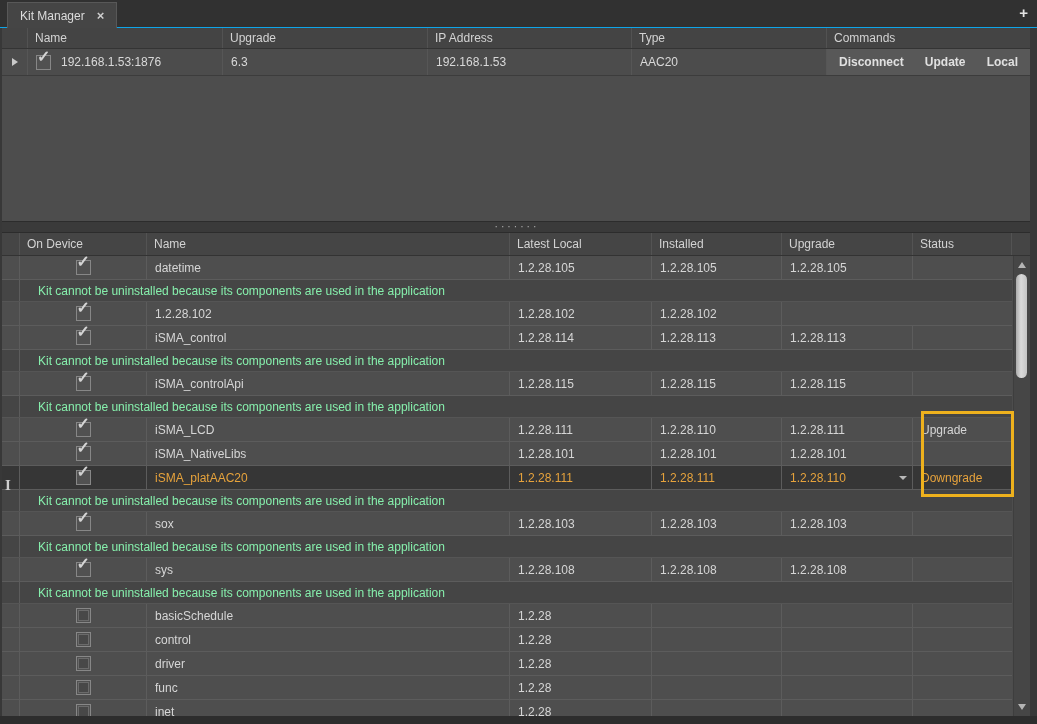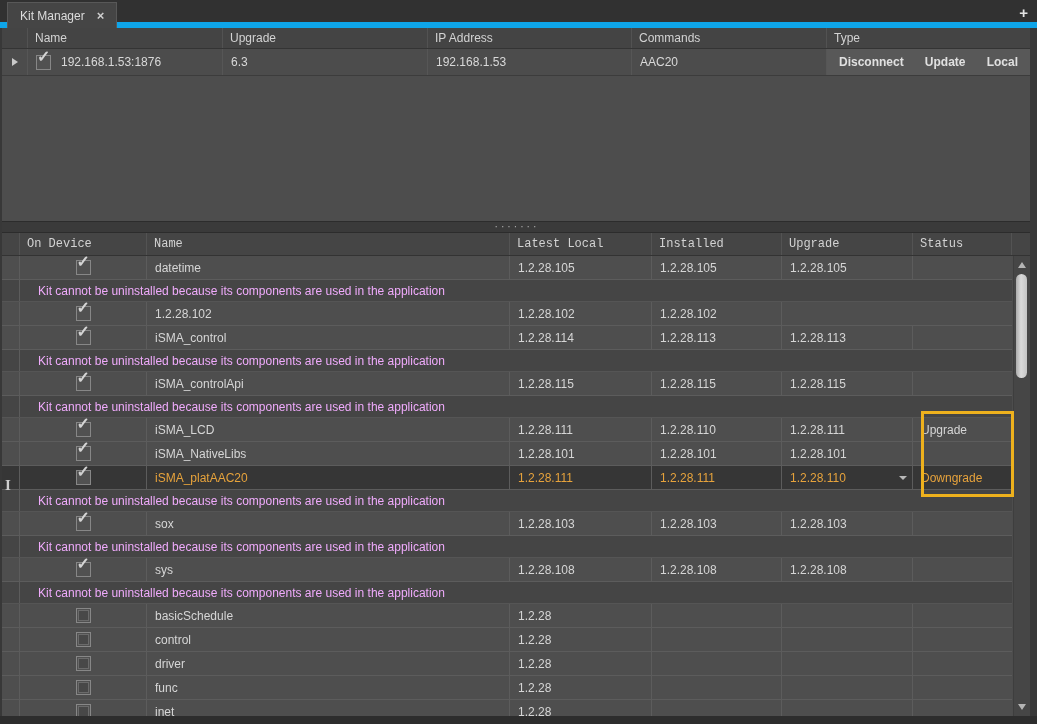--- a/index.html
+++ b/index.html
@@ -7,21 +7,21 @@
   body {
     background:#383838;
     font-family:"Liberation Sans", sans-serif;
     font-size:12px;
     color:#d6d6d6;
     -webkit-font-smoothing:antialiased;
   }
   .app { position:relative; width:1037px; height:724px; background:#383838; }
 
   
-  .tabbar { position:absolute; left:0; top:0; width:1037px; height:28px; background:#313131; border-bottom:6px solid #0ea5e9; }
+  .tabbar { position:absolute; left:0; top:0; width:1037px; height:28px; background:#313131; border-bottom:1px solid #0ea5e9; }
   .tab {
     position:absolute; left:7px; top:2px; height:26px;
     background:#454545; border:1px solid #585858; border-bottom:none;
     display:flex; align-items:center; gap:12px; padding:0 12px;
     color:#dcdcdc;
   }
   .tab-close { font-weight:bold; font-size:13px; color:#cfcfcf; line-height:1; }
   .add-tab { position:absolute; right:9px; top:5px; font-size:15px; font-weight:bold; color:#e3e3e3; line-height:1; }
 
   
@@ -43,39 +43,39 @@
   .checkbox .check { position:absolute; left:0px; top:-7px; font-size:16px; font-weight:bold; color:#d4d4d4; line-height:1; }
   .checkbox.unchecked::after { content:""; position:absolute; inset:1px; border:1px solid #6b6b6b; background:#484848; }
 
   
   .splitter { position:absolute; left:2px; top:222px; width:1028px; height:11px; background:#3a3a3a; border-bottom:1px solid #2c2c2c; display:flex; align-items:center; justify-content:center; }
   .splitter-dots { color:#a8a8a8; font-size:9px; letter-spacing:1px; line-height:5px; font-family:"DejaVu Sans Mono", monospace; }
 
   
   .kits-panel { position:absolute; left:2px; top:233px; width:1028px; height:483px; background:#4d4d4d; overflow:hidden; }
   .kit-header { display:grid; grid-template-columns:18px 127px 363px 142px 130px 131px 99px 18px; height:23px; background:#454545; border-bottom:1px solid #333333; }
-  .kit-header .hcell { border-right:1px solid #535353; padding-left:7px; display:flex; align-items:center; color:#d3d3d3;font-family:Liberation Mono, monospace; }
+  .kit-header .hcell { border-right:1px solid #535353; padding-left:7px; display:flex; align-items:center; color:#d3d3d3; }
   .kit-header .hcell:last-child { border-right:none; }
   .kit-rows { position:absolute; left:0; top:23px; width:1010px; height:460px; overflow:hidden; }
 
   .kit-row { display:grid; grid-template-columns:18px 127px 363px 142px 130px 131px 99px; height:24px; background:#4e4e4e; border-bottom:1px solid #5c5c5c; }
   .kit-row .cell { border-right:1px solid #5c5c5c; display:flex; align-items:center; padding-left:8px; color:#d6d6d6; overflow:hidden; }
   .kit-row .cell:last-child { border-right:none; }
   .kit-row .gutter { padding-left:0; }
   .kit-row .ondevice { justify-content:center; padding-left:0; }
   .kit-row .action-cell { justify-content:space-between; padding-right:5px; }
   .dd-icon { width:0; height:0; border-top:4px solid #b8b8b8; border-left:4px solid transparent; border-right:4px solid transparent; margin-left:4px; flex:0 0 auto; }
 
   .kit-row.selected { background:#363636; }
   .kit-row.selected .cell { color:#e7a33c; }
   .kit-row.selected .check { color:#cfcfcf; }
 
   .msg-row { display:grid; grid-template-columns:18px 1fr; height:22px; background:#454545; border-bottom:1px solid #555555; }
   .msg-row .gutter { border-right:1px solid #5c5c5c; }
-  .msg-row .msg-text { display:flex; align-items:center; padding-left:18px; color:#f0abfc; }
+  .msg-row .msg-text { display:flex; align-items:center; padding-left:18px; color:#86efac; }
 
   
   .scrollbar { position:absolute; left:1011px; top:23px; width:17px; height:460px; background:#464646; border-left:1px solid #3e3e3e; }
   .scroll-up { position:absolute; top:6px; left:4px; width:0; height:0; border-bottom:6px solid #b5b5b5; border-left:4.5px solid transparent; border-right:4.5px solid transparent; }
   .scroll-down { position:absolute; bottom:6px; left:4px; width:0; height:0; border-top:6px solid #b5b5b5; border-left:4.5px solid transparent; border-right:4.5px solid transparent; }
   .scroll-thumb { position:absolute; left:2px; top:18px; width:11px; height:104px; border-radius:6px;
                   background:linear-gradient(90deg,#ababab,#dadada 45%,#c4c4c4); }
 
   
   .annotation-box { position:absolute; left:921px; top:411px; width:93px; height:86px; border:3px solid #eeb11d; pointer-events:none; z-index:30; }
@@ -94,22 +94,22 @@
     </div>
     <div class="add-tab">+</div>
   </div>
 
   <div class="device-panel">
     <div class="dev-grid dev-header">
       <div class="hcell gutter"></div>
       <div class="hcell">Name</div>
       <div class="hcell">Upgrade</div>
       <div class="hcell">IP Address</div>
+      <div class="hcell">Type</div>
       <div class="hcell">Commands</div>
-      <div class="hcell">Type</div>
     </div>
     <div class="dev-grid dev-row">
       <div class="cell gutter">
         <span class="row-arrow"></span>
       </div>
       <div class="cell" style="gap:10px;">
         <span class="checkbox">
             <span class="check">✓</span>
           </span>
         <span>192.168.1.53:1876</span>

